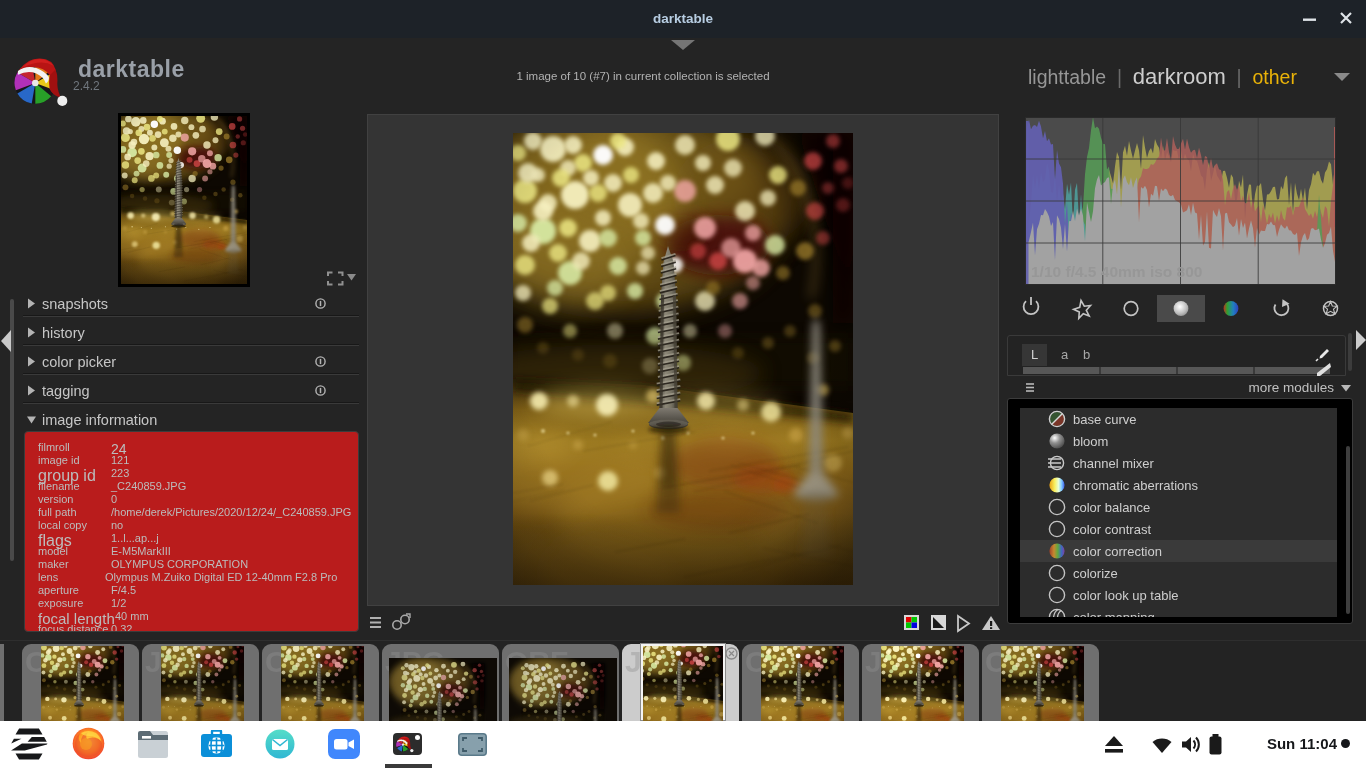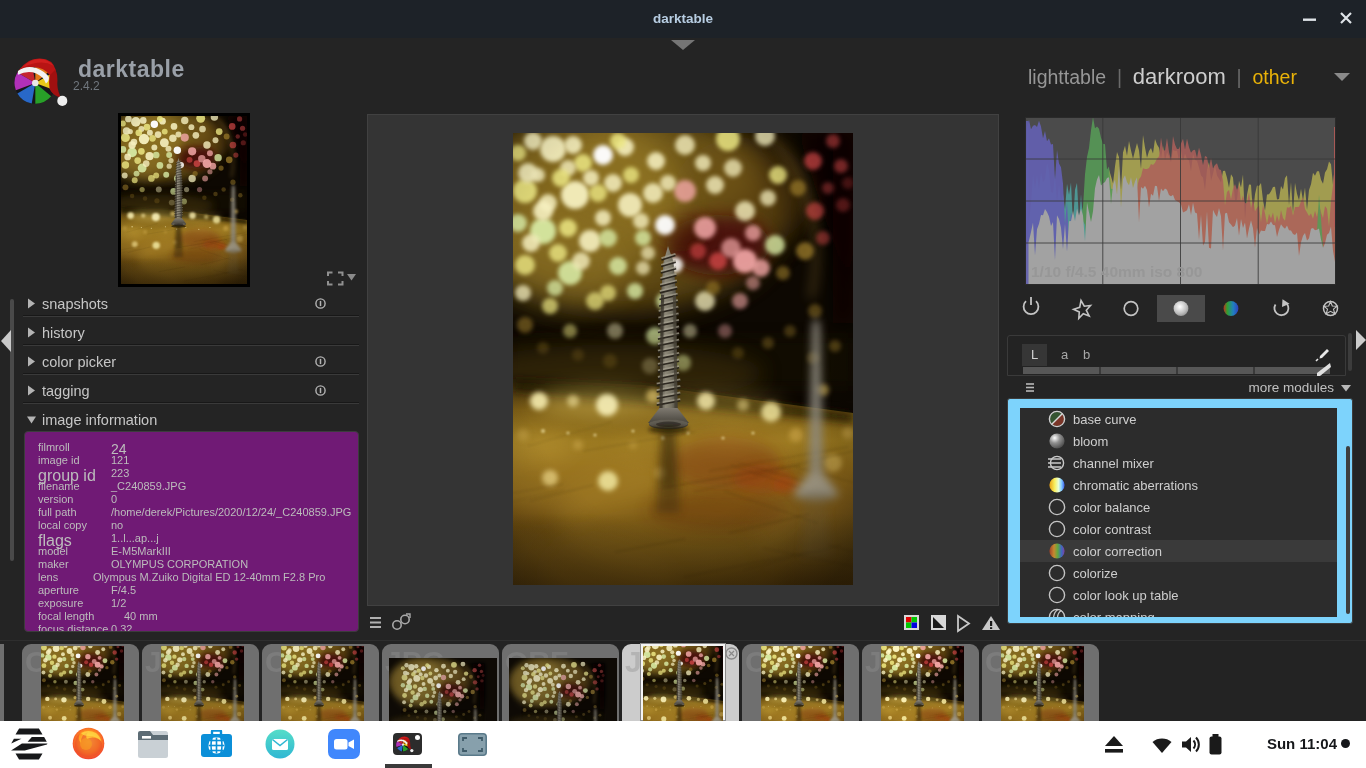--- a/index.html
+++ b/index.html
@@ -396,20 +396,21 @@
 <path d="M8,11.5 Q16,2 27,2 Q36,2.5 41,9 Q33,4.5 24,6 Q14,8 8,11.5 Z" fill="#d42020" opacity="0.85"></path>
 <path d="M37,19 Q36,26 37,33 Q39,38 43,40 Q46,42 48,41 Q44,32 45,24 Q45,18 43,13 Q41,15 37,19 Z" fill="#a01010"></path>
 <path d="M4,14.5 Q13,8 23,11.5 Q33,15.5 36,21 Q36.5,25 33,27.5 Q31,20.5 23,17 Q14,13.5 4,18.5 Z" fill="#f2f2f2"></path>
 <circle cx="50" cy="45.5" r="5.2" fill="#eeeeee"></circle>
 </svg>
 <div class="abs" style="left:78px;top:56px;font-size:23px;font-weight:bold;color:#9aa0a8;letter-spacing:0.5px">darktable</div>
 <div class="abs" style="left:73px;top:79px;font-size:12px;color:#70777e">2.4.2</div>
 <svg class="abs" style="left:670px;top:38px" width="26" height="13">
       <polygon points="1,2 25,2 13,12" fill="#757575"></polygon>
     </svg>
+<div class="abs" style="left:393px;top:70px;width:500px;text-align:center;font-size:11.5px;color:#b2b2b2">1 image of 10 (#7) in current collection is selected</div>
 <div class="abs" style="left:1028px;top:64px;width:330px;white-space:nowrap;font-size:19.5px;color:#969696">lighttable&nbsp; <span style="color:#6a6a6a">|</span>&nbsp; <span style="font-size:22px;color:#cdcdcd">darkroom</span>&nbsp; <span style="color:#6a6a6a">|</span>&nbsp; <span style="color:#eab308">other</span></div>
 <svg class="abs" style="left:1333px;top:72px" width="18" height="10">
       <polygon points="1,1 17,1 9,9" fill="#8a8a8a"></polygon>
     </svg>
 
 <div class="abs" style="left:118px;top:113px;width:132px;height:174px;background:#000"></div>
 <svg class="abs" style="left:121px;top:116px" width="126" height="168" viewBox="0 0 340 452" preserveAspectRatio="none">
       <use href="#ph"></use>
     </svg>
 
@@ -444,21 +445,21 @@
 <line x1="23" y1="81.5" x2="359" y2="81.5" stroke="#181818" stroke-width="1"></line>
 <line x1="23" y1="82.5" x2="359" y2="82.5" stroke="#3a3a3a" stroke-width="1"></line>
 <line x1="23" y1="110.5" x2="359" y2="110.5" stroke="#181818" stroke-width="1"></line>
 <line x1="23" y1="111.5" x2="359" y2="111.5" stroke="#3a3a3a" stroke-width="1"></line>
 </svg>
 <div class="abs" style="left:10px;top:299px;width:4px;height:262px;background:#4a4a4a;border-radius:2px"></div>
 <svg class="abs" style="left:0;top:329px" width="12" height="24">
       <polygon points="11,1 11,23 1,12" fill="#c9c9c9"></polygon>
     </svg>
 
-<div class="abs" style="left:24px;top:431px;width:335px;height:201px;background:#701a75;border:1px solid #3c3c3c;border-radius:4px;overflow:hidden">
+<div class="abs" style="left:24px;top:431px;width:335px;height:201px;background:#b91c1c;border:1px solid #3c3c3c;border-radius:4px;overflow:hidden">
 <div class="abs" style="left:13px;top:9px;font-size:11px;color:#bcbcbc;white-space:nowrap">filmroll</div>
 <div class="abs" style="left:86px;top:9px;font-size:14px;color:#bcbcbc;white-space:nowrap">24</div>
 <div class="abs" style="left:13px;top:22px;font-size:11px;color:#bcbcbc;white-space:nowrap">image id</div>
 <div class="abs" style="left:86px;top:22px;font-size:11px;color:#bcbcbc;white-space:nowrap">121</div>
 <div class="abs" style="left:13px;top:35px;font-size:16px;color:#bcbcbc;white-space:nowrap">group id</div>
 <div class="abs" style="left:86px;top:35px;font-size:11px;color:#bcbcbc;white-space:nowrap">223</div>
 <div class="abs" style="left:13px;top:48px;font-size:11px;color:#bcbcbc;white-space:nowrap">filename</div>
 <div class="abs" style="left:86px;top:48px;font-size:11px;color:#bcbcbc;white-space:nowrap">_C240859.JPG</div>
 <div class="abs" style="left:13px;top:61px;font-size:11px;color:#bcbcbc;white-space:nowrap">version</div>
 <div class="abs" style="left:86px;top:61px;font-size:11px;color:#bcbcbc;white-space:nowrap">0</div>
@@ -466,27 +467,27 @@
 <div class="abs" style="left:86px;top:74px;font-size:11px;color:#bcbcbc;white-space:nowrap">/home/derek/Pictures/2020/12/24/_C240859.JPG</div>
 <div class="abs" style="left:13px;top:87px;font-size:11px;color:#bcbcbc;white-space:nowrap">local copy</div>
 <div class="abs" style="left:86px;top:87px;font-size:11px;color:#bcbcbc;white-space:nowrap">no</div>
 <div class="abs" style="left:13px;top:100px;font-size:16px;color:#bcbcbc;white-space:nowrap">flags</div>
 <div class="abs" style="left:86px;top:100px;font-size:11px;color:#bcbcbc;white-space:nowrap">1..l...ap...j</div>
 <div class="abs" style="left:13px;top:113px;font-size:11px;color:#bcbcbc;white-space:nowrap">model</div>
 <div class="abs" style="left:86px;top:113px;font-size:11px;color:#bcbcbc;white-space:nowrap">E-M5MarkIII</div>
 <div class="abs" style="left:13px;top:126px;font-size:11px;color:#bcbcbc;white-space:nowrap">maker</div>
 <div class="abs" style="left:86px;top:126px;font-size:11px;color:#bcbcbc;white-space:nowrap">OLYMPUS CORPORATION</div>
 <div class="abs" style="left:13px;top:139px;font-size:11px;color:#bcbcbc;white-space:nowrap">lens</div>
-<div class="abs" style="left:68px;top:139px;font-size:11px;color:#bcbcbc;white-space:nowrap">Olympus M.Zuiko Digital ED 12-40mm F2.8 Pro</div>
+<div class="abs" style="left:80px;top:139px;font-size:11px;color:#bcbcbc;white-space:nowrap">Olympus M.Zuiko Digital ED 12-40mm F2.8 Pro</div>
 <div class="abs" style="left:13px;top:152px;font-size:11px;color:#bcbcbc;white-space:nowrap">aperture</div>
 <div class="abs" style="left:86px;top:152px;font-size:11px;color:#bcbcbc;white-space:nowrap">F/4.5</div>
 <div class="abs" style="left:13px;top:165px;font-size:11px;color:#bcbcbc;white-space:nowrap">exposure</div>
 <div class="abs" style="left:86px;top:165px;font-size:11px;color:#bcbcbc;white-space:nowrap">1/2</div>
-<div class="abs" style="left:13px;top:178px;font-size:11px;color:#bcbcbc;white-space:nowrap">focal length</div>
-<div class="abs" style="left:99px;top:178px;font-size:11px;color:#bcbcbc;white-space:nowrap">40 mm</div>
+<div class="abs" style="left:13px;top:178px;font-size:15px;color:#bcbcbc;white-space:nowrap">focal length</div>
+<div class="abs" style="left:90px;top:178px;font-size:11px;color:#bcbcbc;white-space:nowrap">40 mm</div>
 <div class="abs" style="left:13px;top:191px;font-size:11px;color:#bcbcbc;white-space:nowrap">focus distance</div>
 <div class="abs" style="left:86px;top:191px;font-size:11px;color:#bcbcbc;white-space:nowrap">0.32</div>
 </div>
 <div class="abs" style="left:367px;top:114px;width:632px;height:492px;background:#343434;border:1px solid #414141"></div>
 <svg class="abs" style="left:513px;top:133px" width="340" height="452" viewBox="0 0 340 452">
       <use href="#ph"></use>
     </svg>
 
 <svg class="abs" style="left:366px;top:612px" width="640" height="24">
 <g stroke="#b0b0b0" stroke-width="2">
@@ -575,21 +576,21 @@
 <svg class="abs" style="left:1024px;top:381px" width="330" height="14">
 <g stroke="#b8b8b8" stroke-width="1.6">
 <line x1="2" y1="3" x2="10" y2="3"></line>
         <line x1="2" y1="6.5" x2="10" y2="6.5"></line>
         <line x1="2" y1="10" x2="10" y2="10"></line>
 </g>
 <text x="310" y="11" font-size="13.5" fill="#c0c0c0" text-anchor="end">more modules</text>
 <polygon points="317,4 327,4 322,10.5" fill="#b8b8b8"></polygon>
 </svg>
 
-<div class="abs" style="left:1007px;top:398px;width:346px;height:226px;background:#7dd3fc;border:1px solid #3c3c3c;border-radius:3px;overflow:hidden">
+<div class="abs" style="left:1007px;top:398px;width:346px;height:226px;background:#000000;border:1px solid #3c3c3c;border-radius:3px;overflow:hidden">
 <div class="abs" style="left:12px;top:9px;width:317px;height:209px;background:#2c2c2c;overflow:hidden">
 <svg width="317" height="209" style="position:absolute;left:0;top:0">
 <defs>
             <clipPath id="bc">
               <circle cx="37" cy="11" r="7.1"></circle>
             </clipPath>
           </defs>
           <g clip-path="url(#bc)">
             <rect x="29" y="3" width="16" height="16" fill="#355430"></rect>
             <path d="M29,19 L45,3 L45,19 Z" fill="#7a3528"></path>

